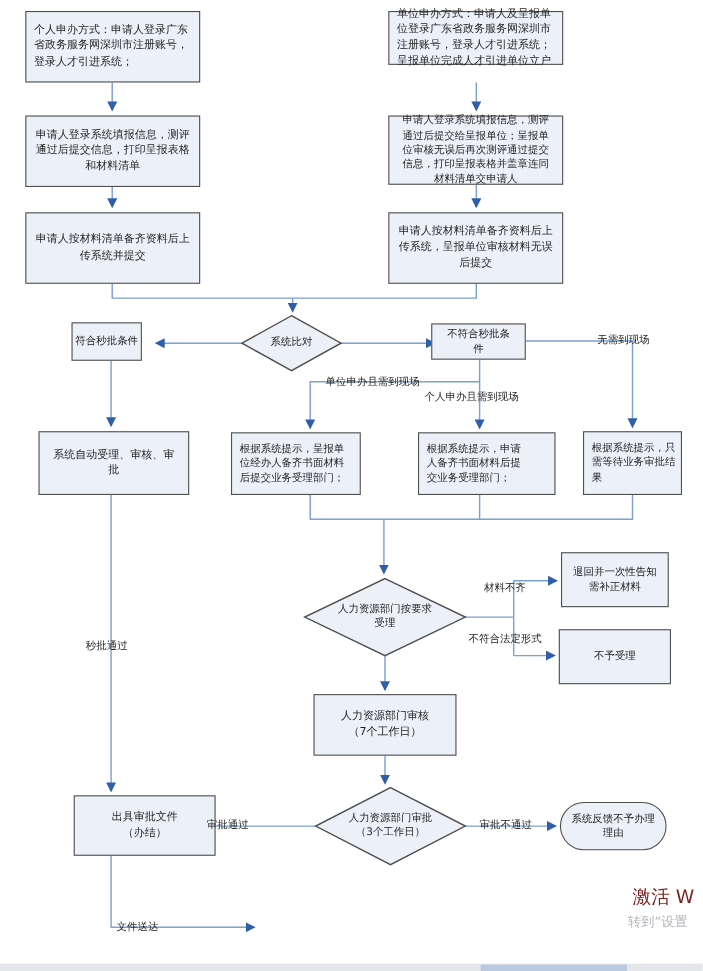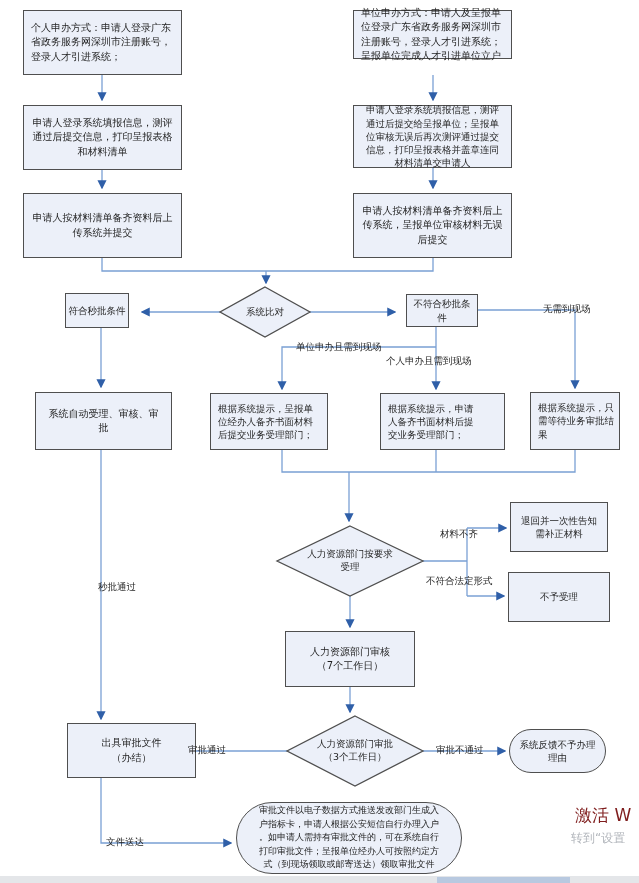--- a/index.html
+++ b/index.html
@@ -27,40 +27,40 @@
     position:absolute;z-index:3;font-size:9.5px;color:#1f1f1f;white-space:nowrap;
   }
   
   #b-l1{left:23px;top:10px;width:159px;height:65px;}
   #b-l2{left:23px;top:105px;width:159px;height:65px;}
   #b-l3{left:23px;top:193px;width:159px;height:65px;}
   #b-r1{left:353px;top:10px;width:159px;height:49px;}
   #b-r2{left:353px;top:105px;width:159px;height:63px;}
   #b-r3{left:353px;top:193px;width:159px;height:65px;}
   #b-match{left:65px;top:293px;width:64px;height:35px;}
-  #b-nomatch{left:406px;top:294px;width:72px;height:33px;}
+  #b-nomatch{left:392px;top:294px;width:86px;height:33px;}
   #b-auto{left:35px;top:392px;width:137px;height:58px;}
   #b-ga{left:210px;top:393px;width:118px;height:57px;}
   #b-gb{left:380px;top:393px;width:125px;height:57px;}
   #b-gc{left:530px;top:392px;width:90px;height:58px;}
   #b-return{left:510px;top:502px;width:98px;height:50px;}
   #b-reject{left:508px;top:572px;width:102px;height:50px;}
   #b-review{left:285px;top:631px;width:130px;height:56px;}
   #b-issue{left:38px;top:723px;width:129px;height:55px;margin-left:29px;}
   #st-feedback{left:509px;top:729px;width:97px;height:44px;border-radius:22px;}
   #el-note{left:236px;top:802px;width:226px;height:72px;border-radius:38px;padding:0 4px;}
   
   #d1-label{left:218px;top:287px;width:94px;height:50px;}
   #d2-label{left:277px;top:526px;width:146px;height:70px;}
   #d3-label{left:287px;top:716px;width:136px;height:70px;}
   
   #lb-unit{left:296px;top:341px;}
   #lb-person{left:386px;top:355px;}
   #lb-nosite{left:543px;top:303px;}
-  #lb-miaopi{left:78px;top:581px;margin-left:20px;}
+  #lb-miaopi{left:78px;top:581px;}
   #lb-incomplete{left:440px;top:528px;}
   #lb-illegal{left:426px;top:575px;}
   #lb-approved{left:188px;top:744px;}
   #lb-rejected{left:436px;top:744px;}
   #lb-delivery{left:106px;top:836px;}
   
   #wm1{position:absolute;left:575px;top:804px;z-index:4;font-size:17px;color:#7f1d1d;white-space:nowrap;}
   #wm2{position:absolute;left:571px;top:830px;z-index:4;font-size:12px;color:#b0b4ba;white-space:nowrap;}
   
   #bottombar{position:absolute;left:0;top:876px;width:639px;height:7px;background:#e4e6e9;z-index:5;}
@@ -151,25 +151,20 @@
   <div class="node t95" id="b-return">退回并一次性告知
 需补正材料</div>
   <div class="node t95" id="b-reject">不予受理</div>
   <div class="node t10" id="b-review">人力资源部门审核
 （7个工作日）</div>
   <div class="node t10" id="b-issue">出具审批文件
 （办结）</div>
 
   <div class="node t95" id="st-feedback">系统反馈不予办理
 理由</div>
-  <div class="node t9" id="el-note">审批文件以电子数据方式推送发改部门生成入
-户指标卡，申请人根据公安短信自行办理入户
-。如申请人需持有审批文件的，可在系统自行
-打印审批文件；呈报单位经办人可按照约定方
-式（到现场领取或邮寄送达）领取审批文件</div>
 
   <div class="dlabel" id="d1-label">系统比对</div>
   <div class="dlabel" id="d2-label">人力资源部门按要求
 受理</div>
   <div class="dlabel" id="d3-label">人力资源部门审批
 （3个工作日）</div>
 
   <div class="elabel" id="lb-unit">单位申办且需到现场</div>
   <div class="elabel" id="lb-person">个人申办且需到现场</div>
   <div class="elabel" id="lb-nosite">无需到现场</div>

